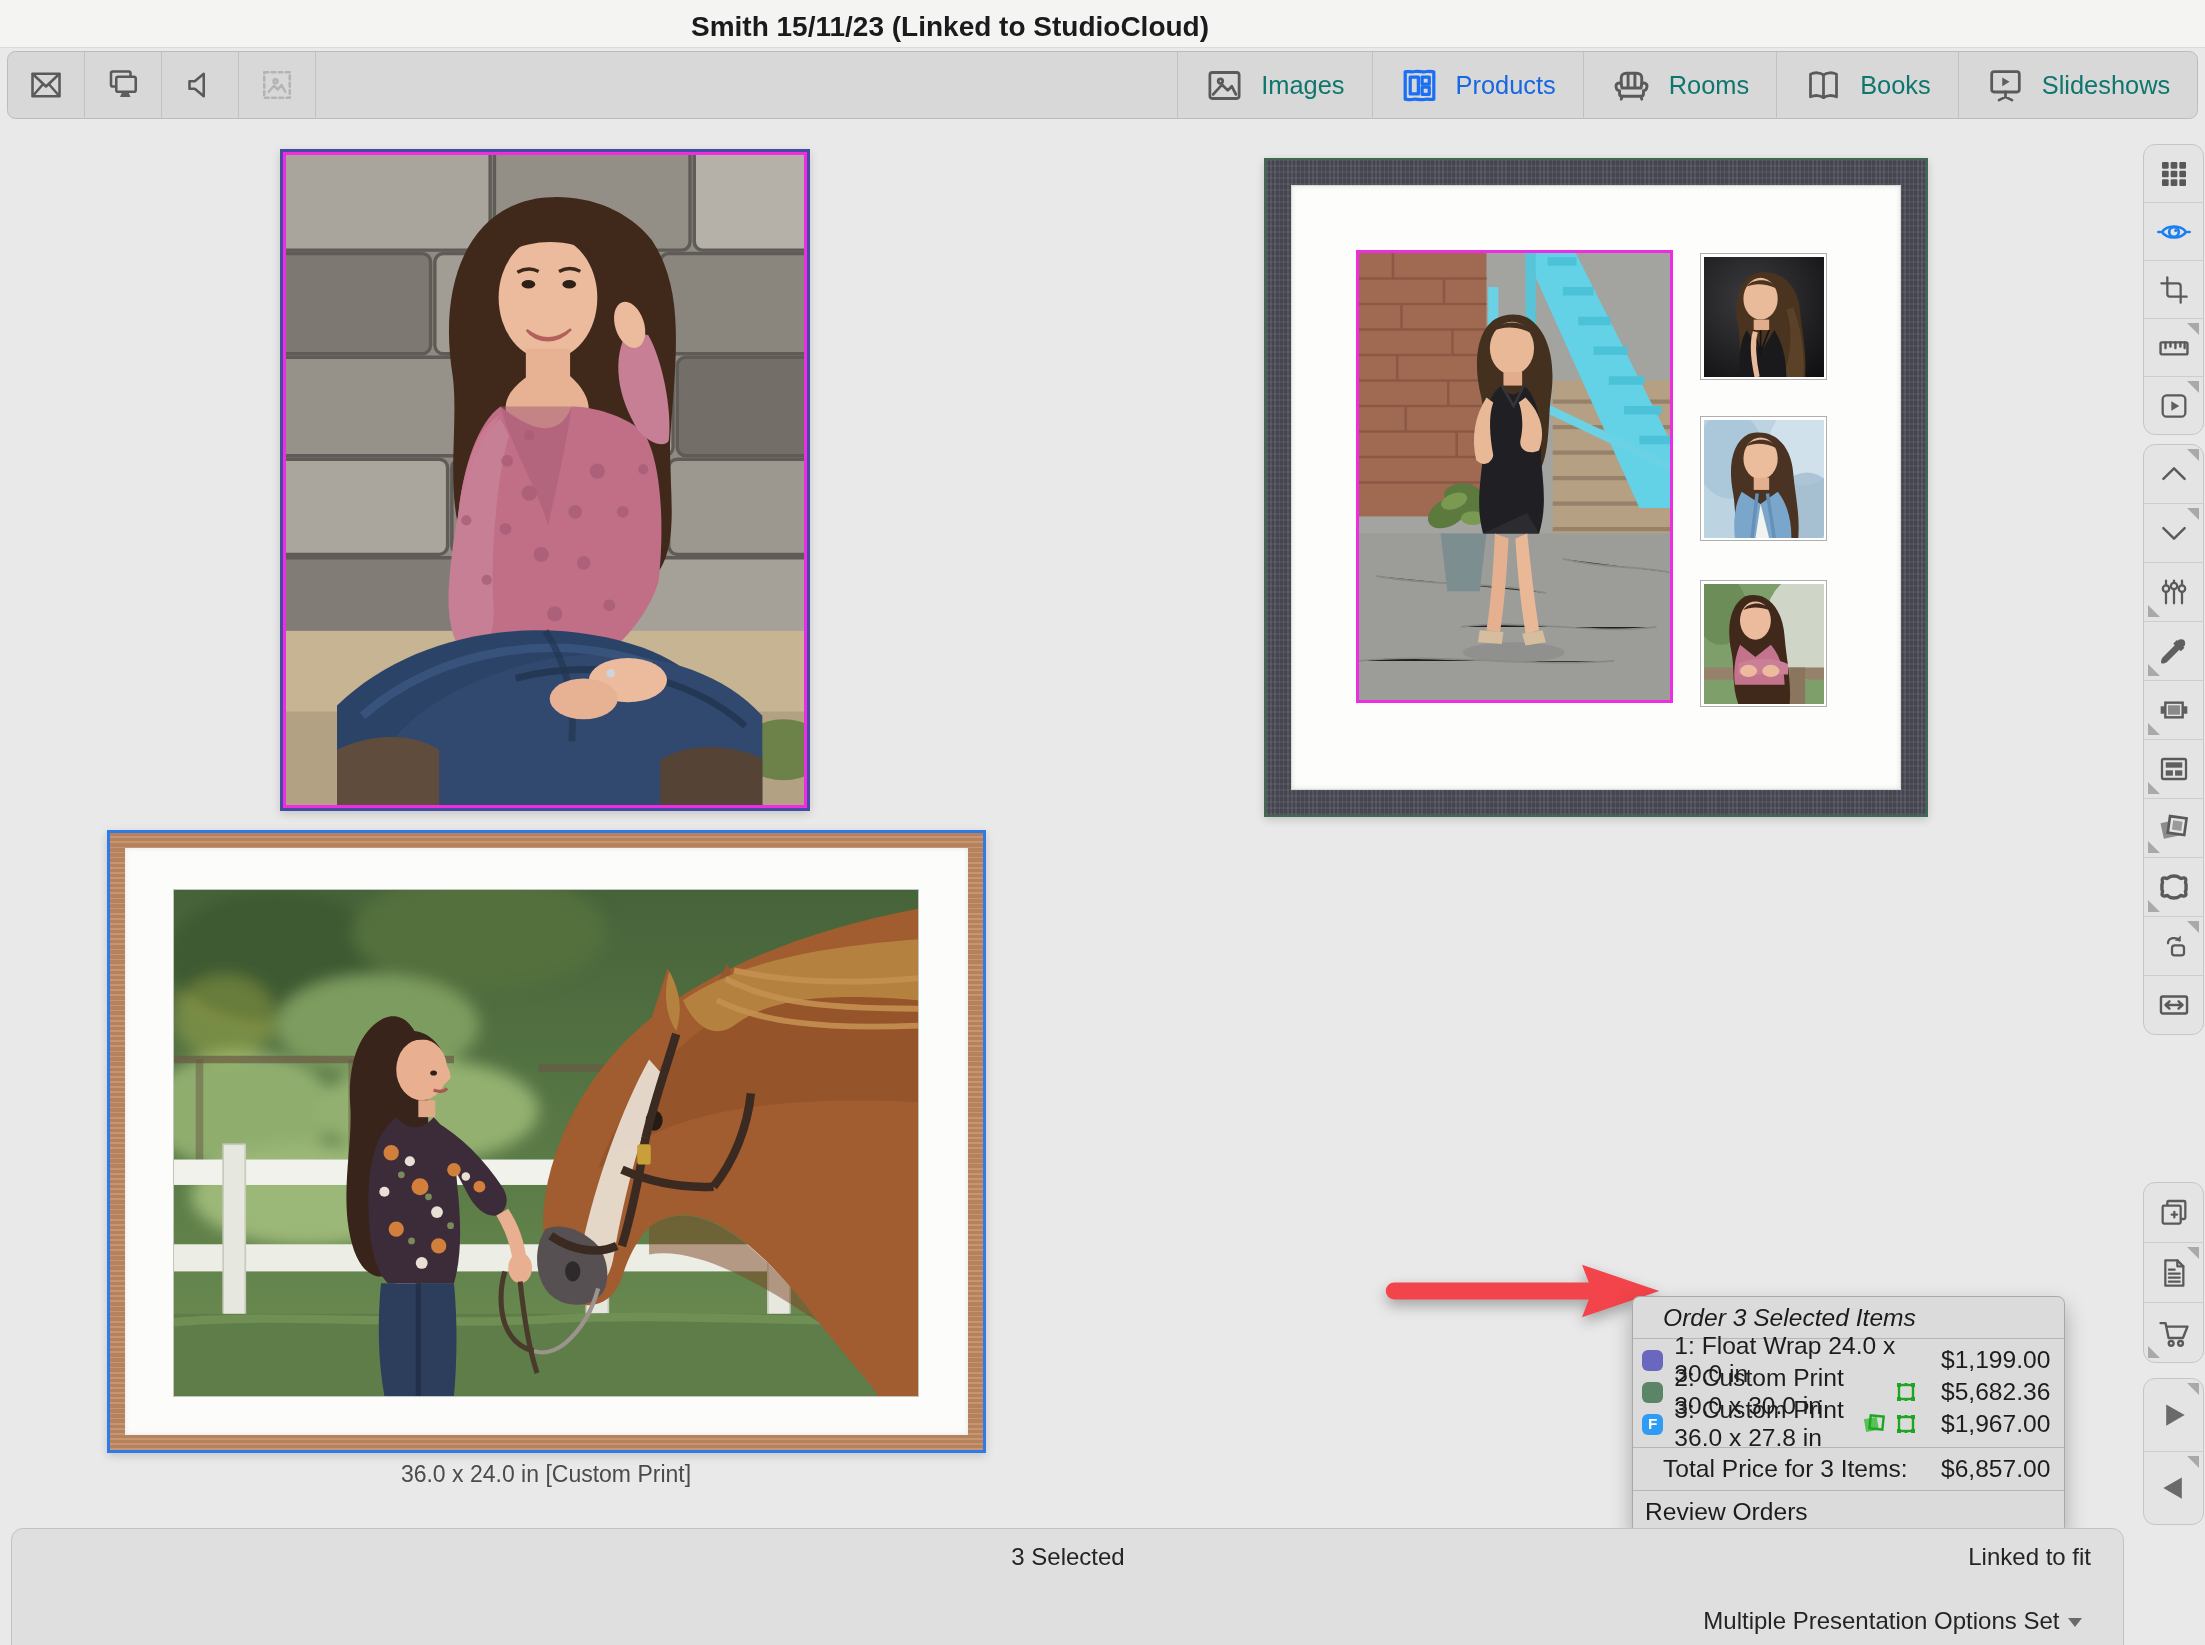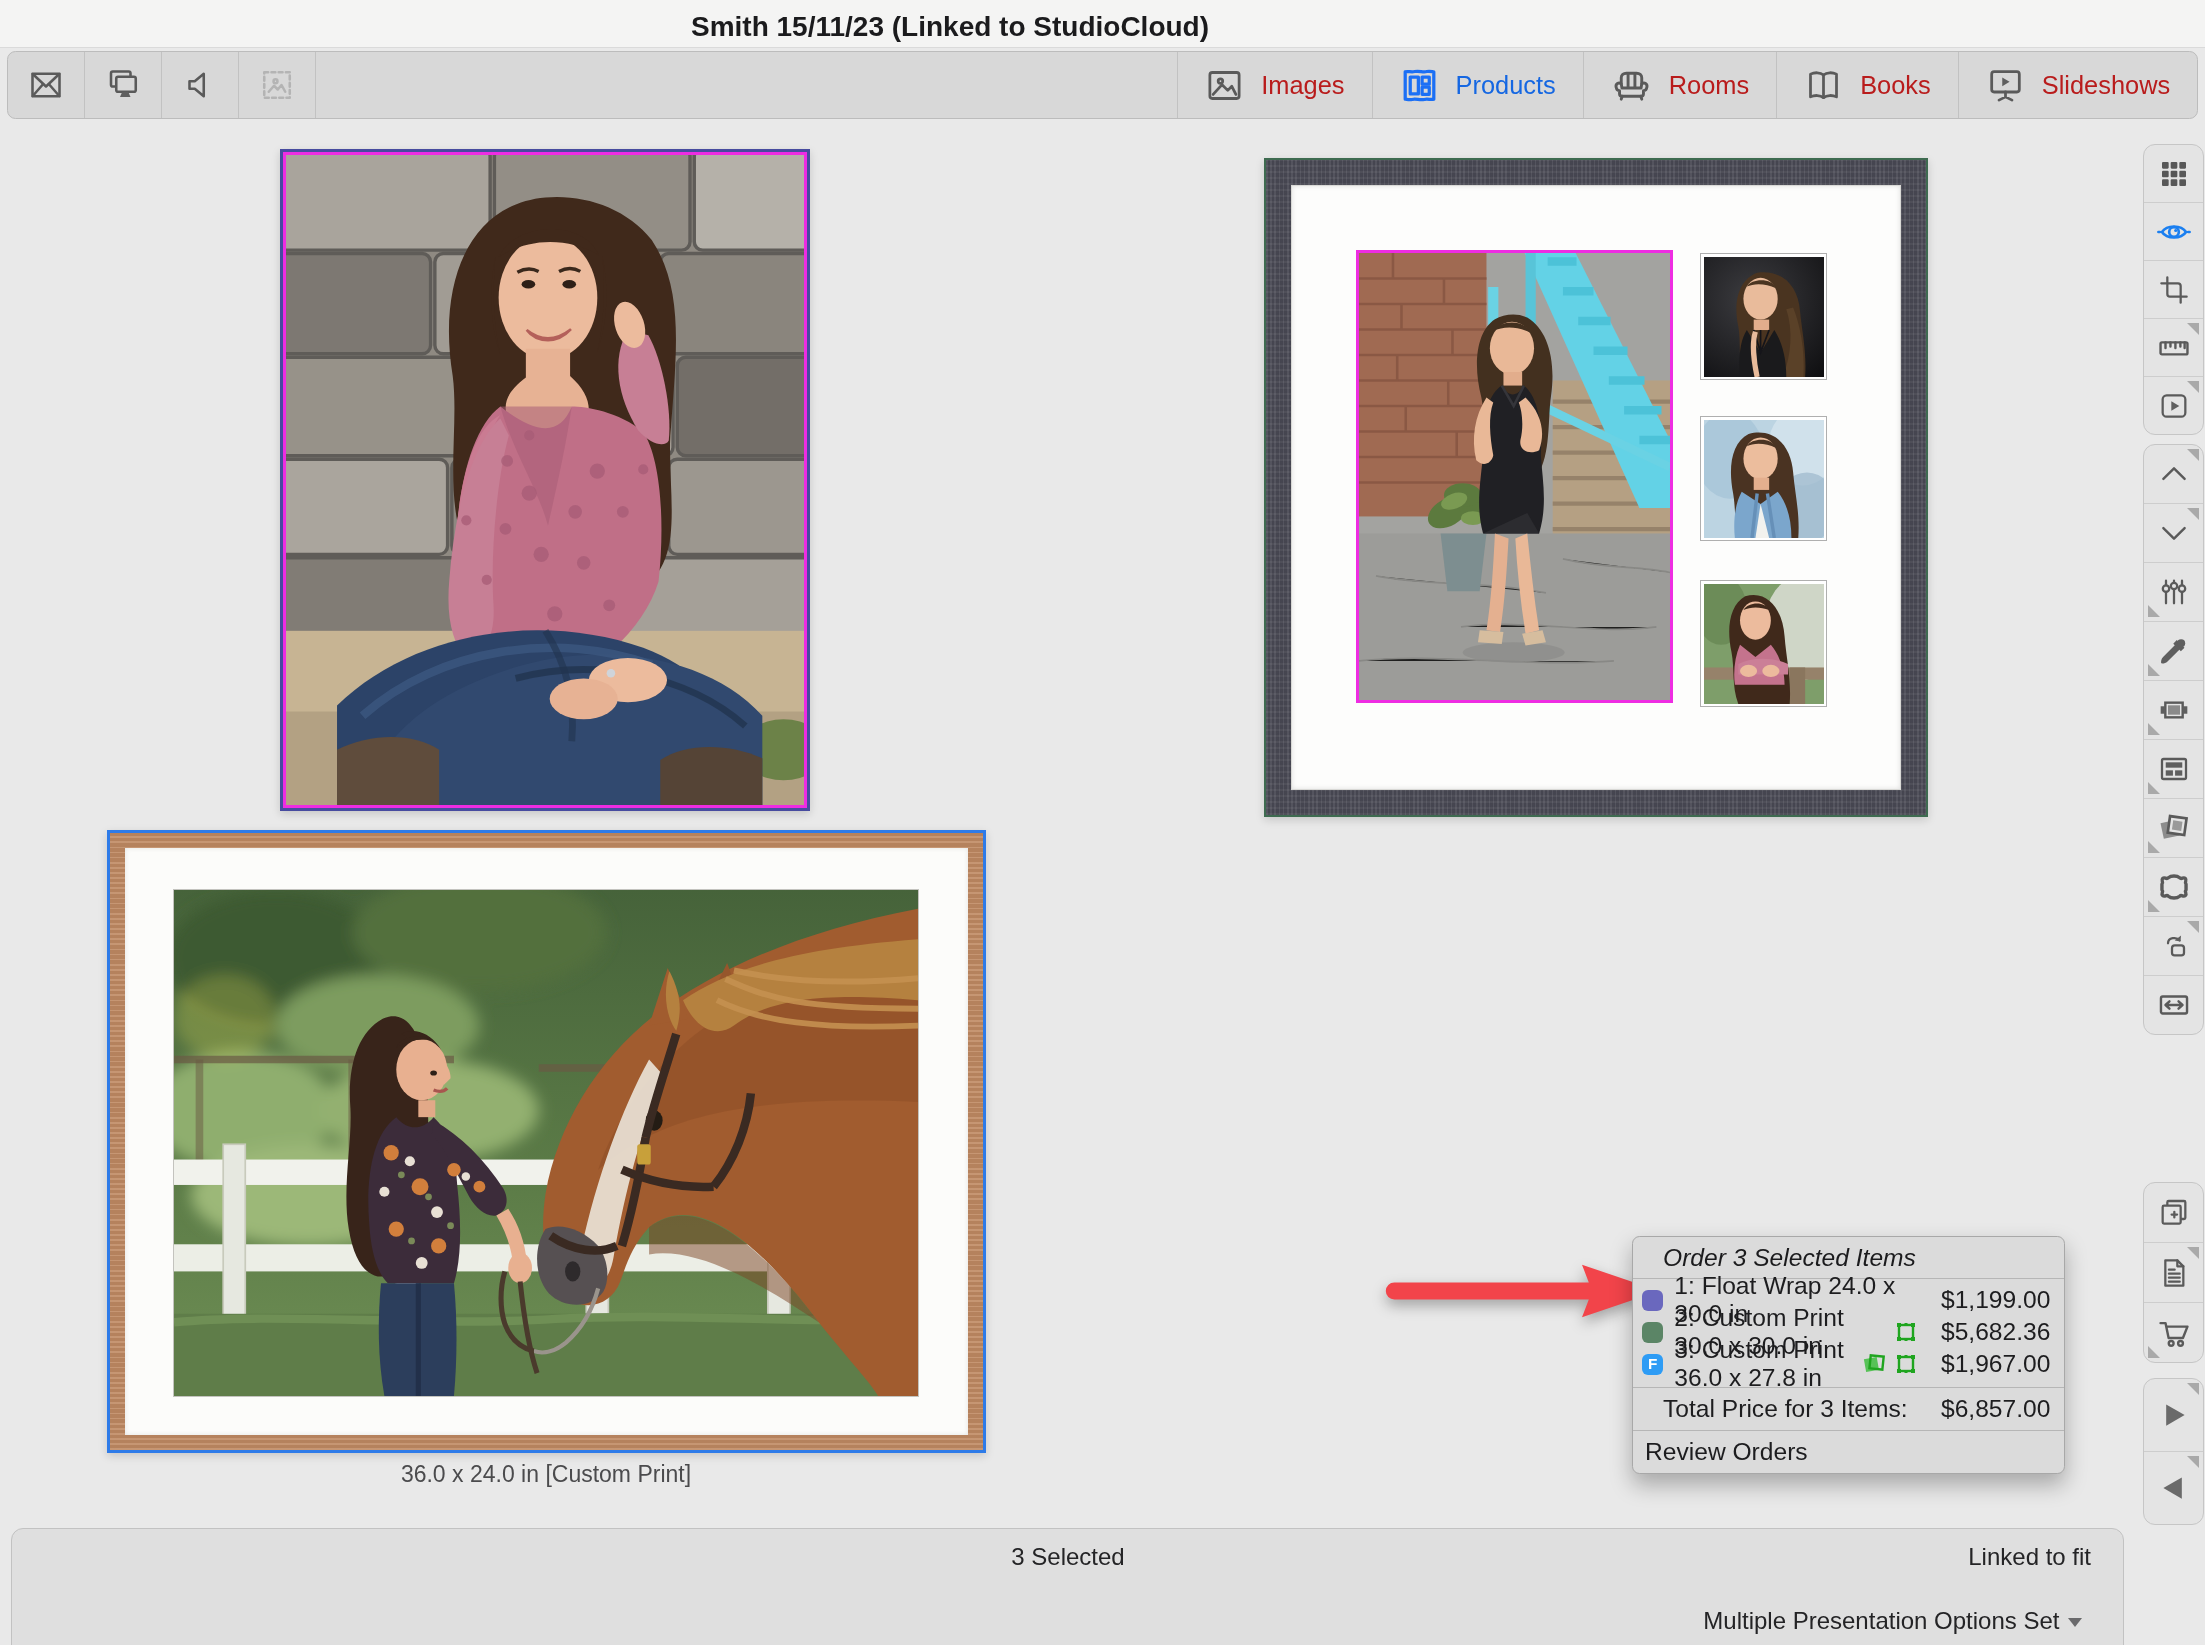--- a/index.html
+++ b/index.html
@@ -11,21 +11,21 @@
   .title{position:absolute;left:950px;top:11px;transform:translateX(-50%);
          font-size:28px;font-weight:bold;color:#1b1b1d;white-space:nowrap;}
 
   
   .tb-panel{position:absolute;left:6.8px;right:6.8px;top:51px;height:68px;background:#D8D8D8;
             border:0.8px solid #BCBCBC;border-radius:8.5px;display:flex;justify-content:space-between;box-sizing:border-box;}
   .tb-left{display:flex;height:100%;}
   .tb-btn{width:76px;height:100%;display:flex;align-items:center;justify-content:center;border-right:0.8px solid #C2C2C2;}
   .tb-tabs{display:flex;height:100%;}
   .tab{display:flex;align-items:center;justify-content:center;gap:17px;padding:0 27px;border-left:0.8px solid #C2C2C2;cursor:default;}
-  .tab .tlabel{font-size:25.4px;color:#b91c1c;}
+  .tab .tlabel{font-size:25.4px;color:#0f766e;}
   .tab.active .tlabel{color:#1567E2;}
 
   
   .product{position:absolute;box-sizing:border-box;box-shadow:0 2.5px 8.5px rgba(0,0,0,.15);}
   .p1{left:280px;top:149px;width:530px;height:662px;border:3.4px solid #474B9F;}
   .p1-sel{position:absolute;inset:0;border:3.4px solid #EE2CE2;}
   .p1-sel svg{display:block;width:100%;height:100%;}
 
   .p2{left:1264px;top:158px;width:664px;height:659px;border:2.5px solid #3E6B50;
       background:#4C4C57;
@@ -48,21 +48,21 @@
   .p3-photo svg{display:block;width:100%;height:100%;}
 
   .caption{position:absolute;left:546px;top:1461px;transform:translateX(-50%);
            font-size:23px;color:#4b4b4d;white-space:nowrap;}
 
   
   .arrow{position:absolute;left:1379px;top:1262px;width:282px;height:58px;
          filter:drop-shadow(0 6.8px 6.8px rgba(0,0,0,.30));}
 
   
-  .popup{position:absolute;left:1632px;top:1236px;width:433px;background:#DBDBDB;
+  .popup{position:absolute;left:1632px;top:1296px;width:433px;background:#DBDBDB;
          border:0.8px solid #A8A8A8;border-radius:7.6px;box-shadow:0 10.2px 22px rgba(0,0,0,.28);
          font-size:24.6px;box-sizing:border-box;overflow:hidden;}
   .popup-header{height:41px;line-height:41px;padding-left:30px;font-style:italic;color:#1b1b1d;
                 border-bottom:0.8px solid #B6B6B6;}
   .popup-items{padding:5.1px 0 6.8px;}
   .popup-item{height:32px;display:flex;align-items:center;padding:0 13.6px 0 9.3px;}
   .swatch{width:21px;height:21px;border-radius:6px;margin-right:11px;flex:0 0 auto;
           display:flex;align-items:center;justify-content:center;font-size:15.3px;font-weight:bold;color:#fff;}
   .sw1{background:#6A68BE;}
   .sw2{background:#5B8566;}

